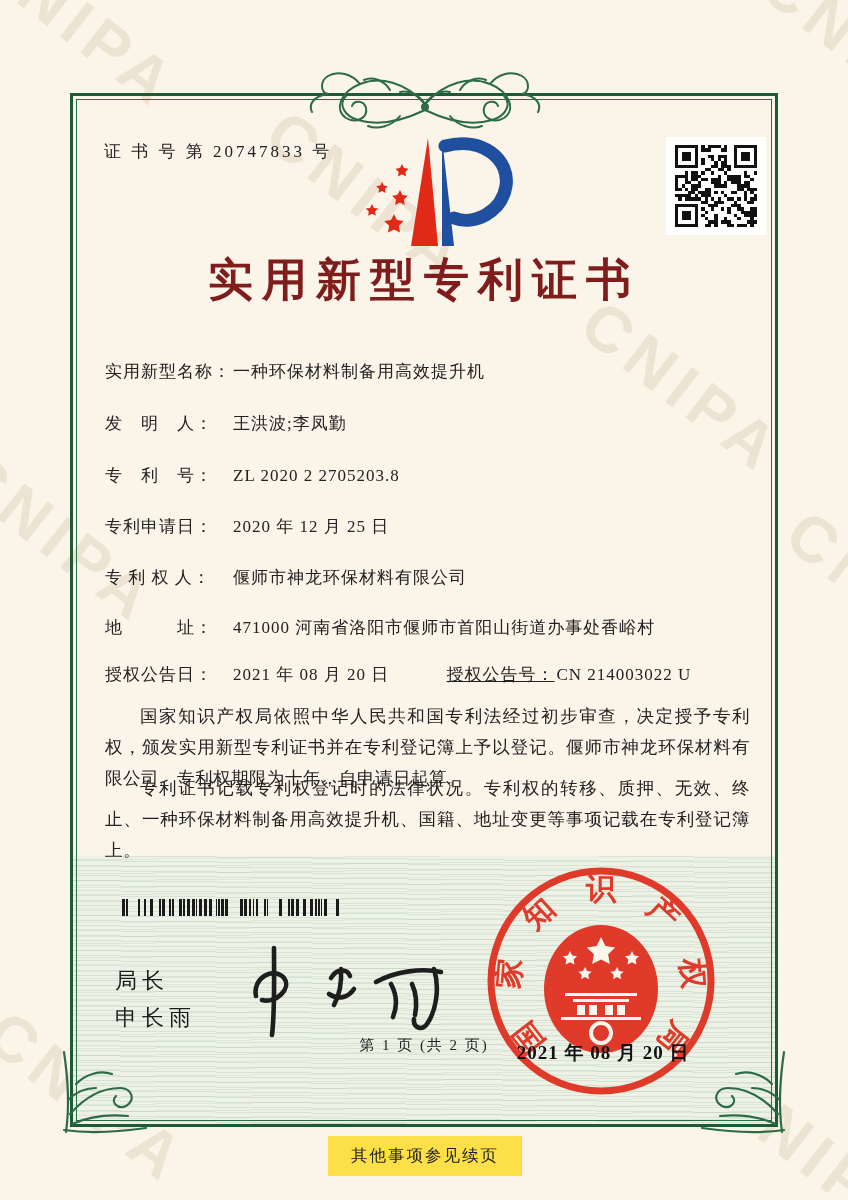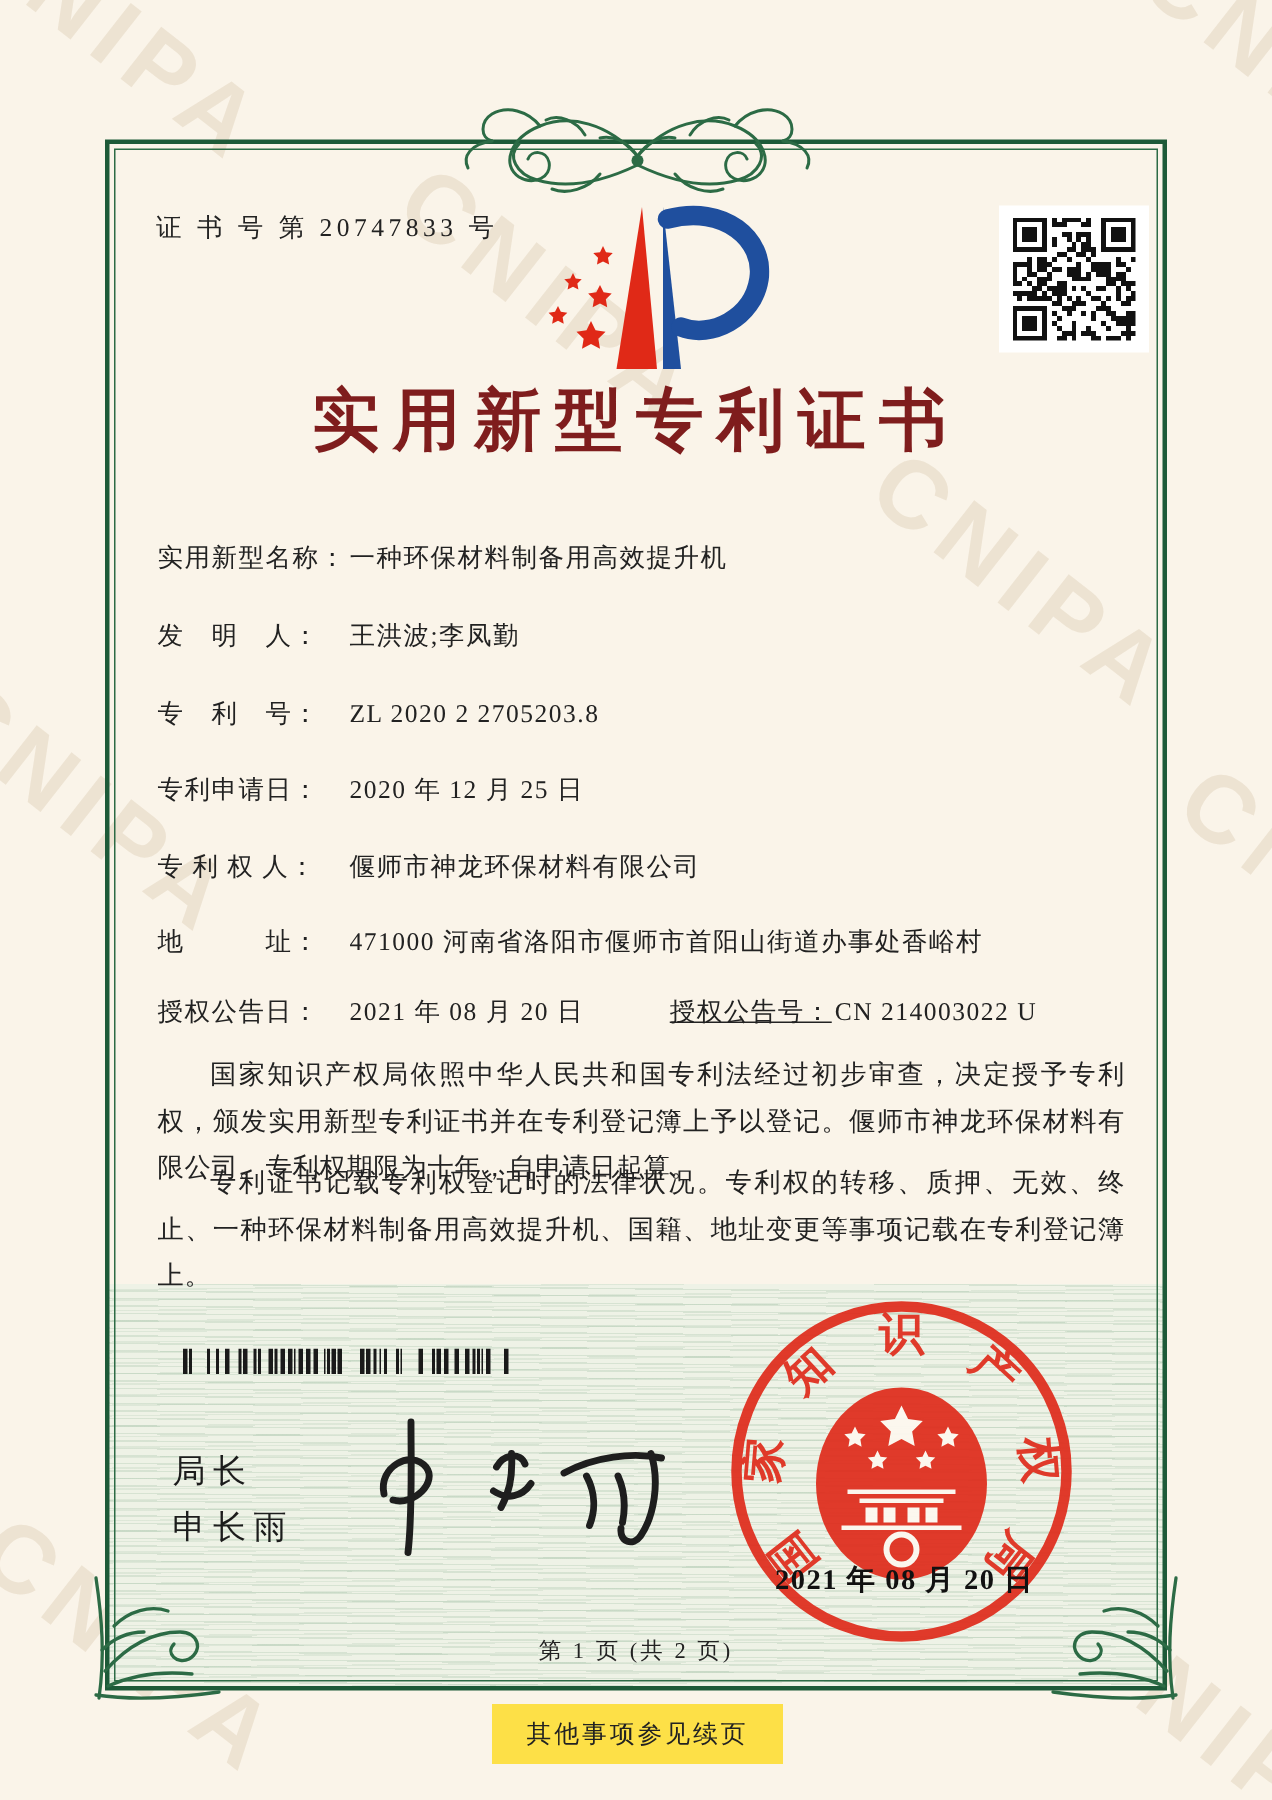--- a/index.html
+++ b/index.html
@@ -46,21 +46,21 @@
   .field .lab2{margin-left:52px;text-decoration:underline;}
   .para{left:105px;width:645px;font-size:17.5px;line-height:31px;
     text-align:justify;text-indent:2em;letter-spacing:0.5px;}
   #barcode{left:122px;top:899px;z-index:3;}
   .sig-label{left:115px;font-size:22px;letter-spacing:5px;z-index:3;
     font-family:"Liberation Sans","DejaVu Sans",sans-serif;color:#1c1c1c;}
   #signature{left:228px;top:938px;width:235px;height:102px;z-index:3;}
   #seal{left:483px;top:863px;width:236px;height:236px;z-index:4;}
   #seal-date{left:508px;top:1040px;width:190px;text-align:center;z-index:5;
     font-size:19px;font-weight:bold;color:#111;letter-spacing:1px;}
-  #page-num{left:0;top:1091px;width:848px;text-align:center;font-size:15px;
+  #page-num{left:0;top:1036px;width:848px;text-align:center;font-size:15px;
     letter-spacing:2px;z-index:3;}
   #footer-note{left:328px;top:1136px;width:194px;height:40px;z-index:3;
     background:#fde047;display:flex;align-items:center;justify-content:center;
     font-size:16.5px;letter-spacing:2px;}
 </style>
 </head>
 <body>
 
 <div id="page">
 

